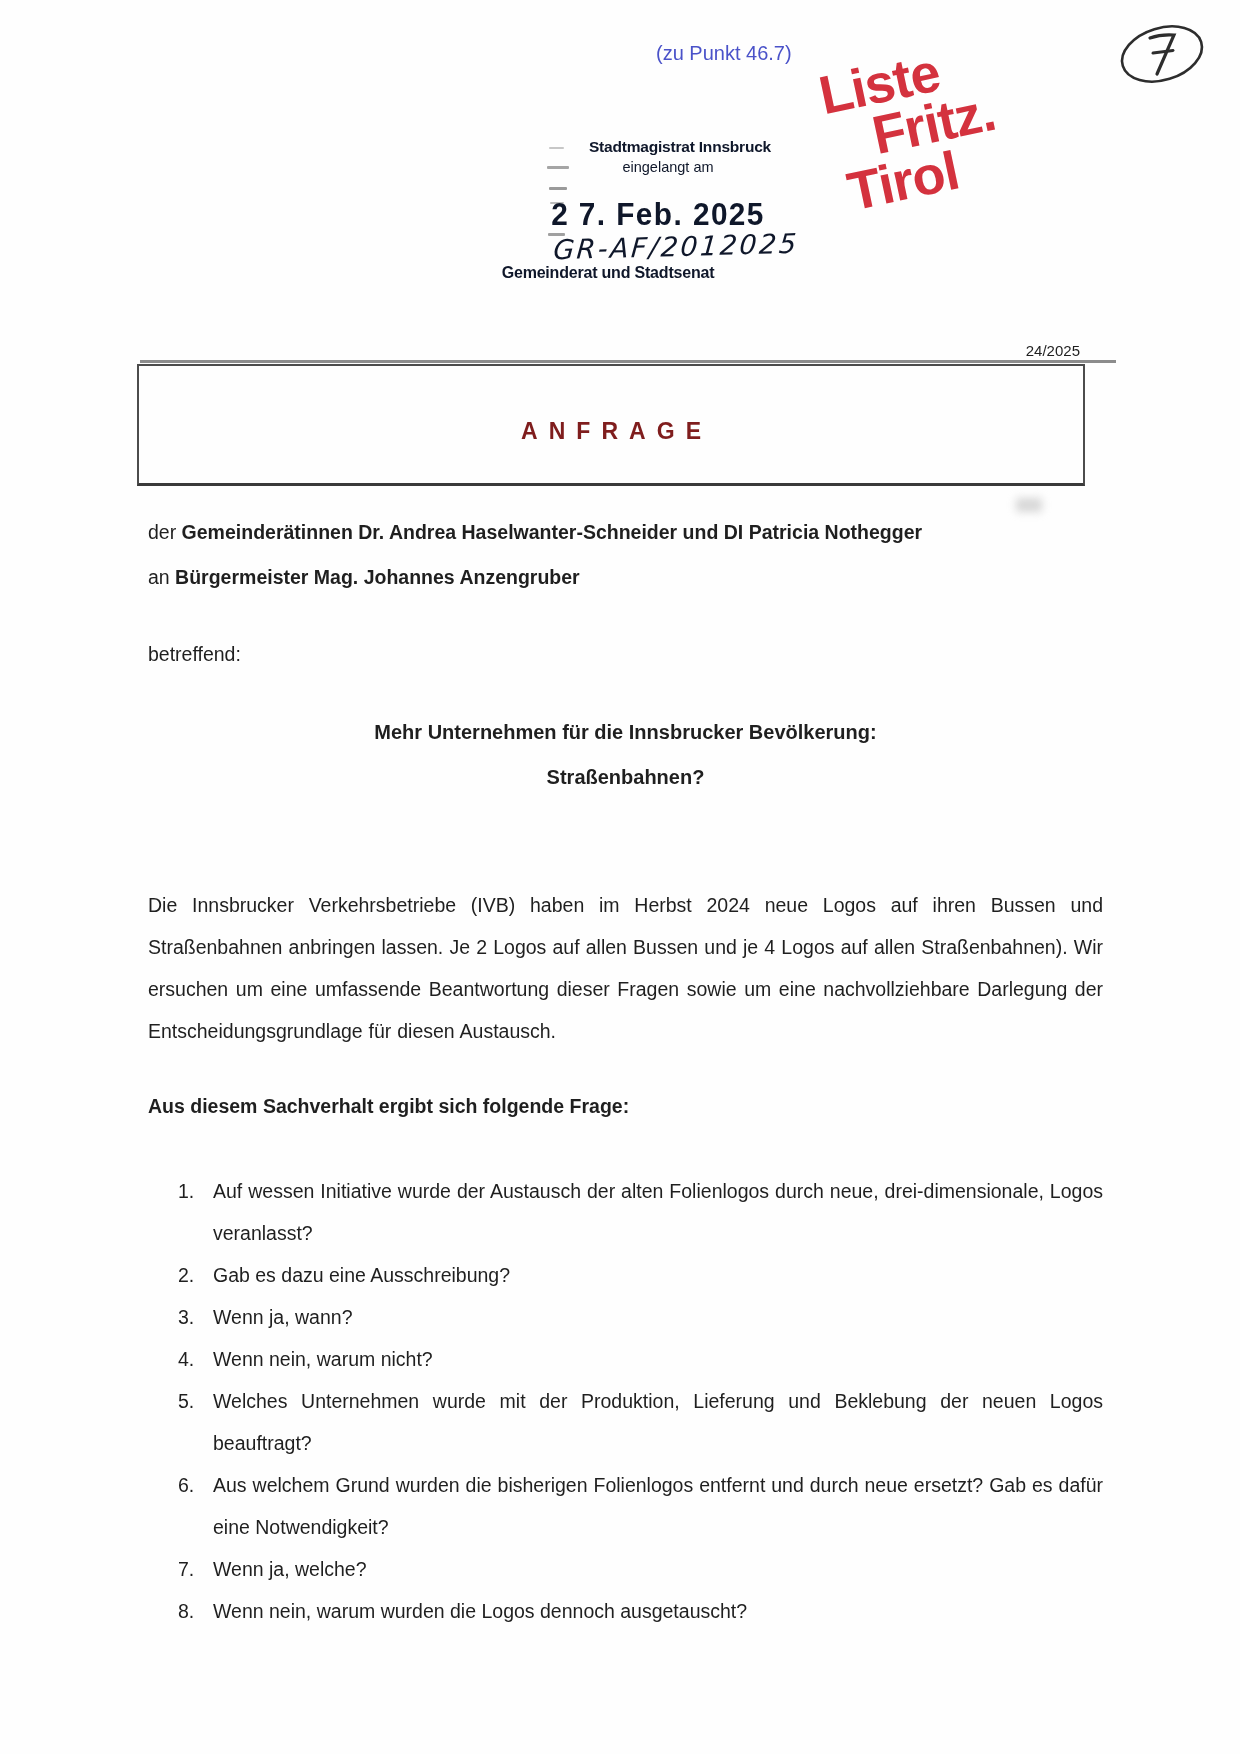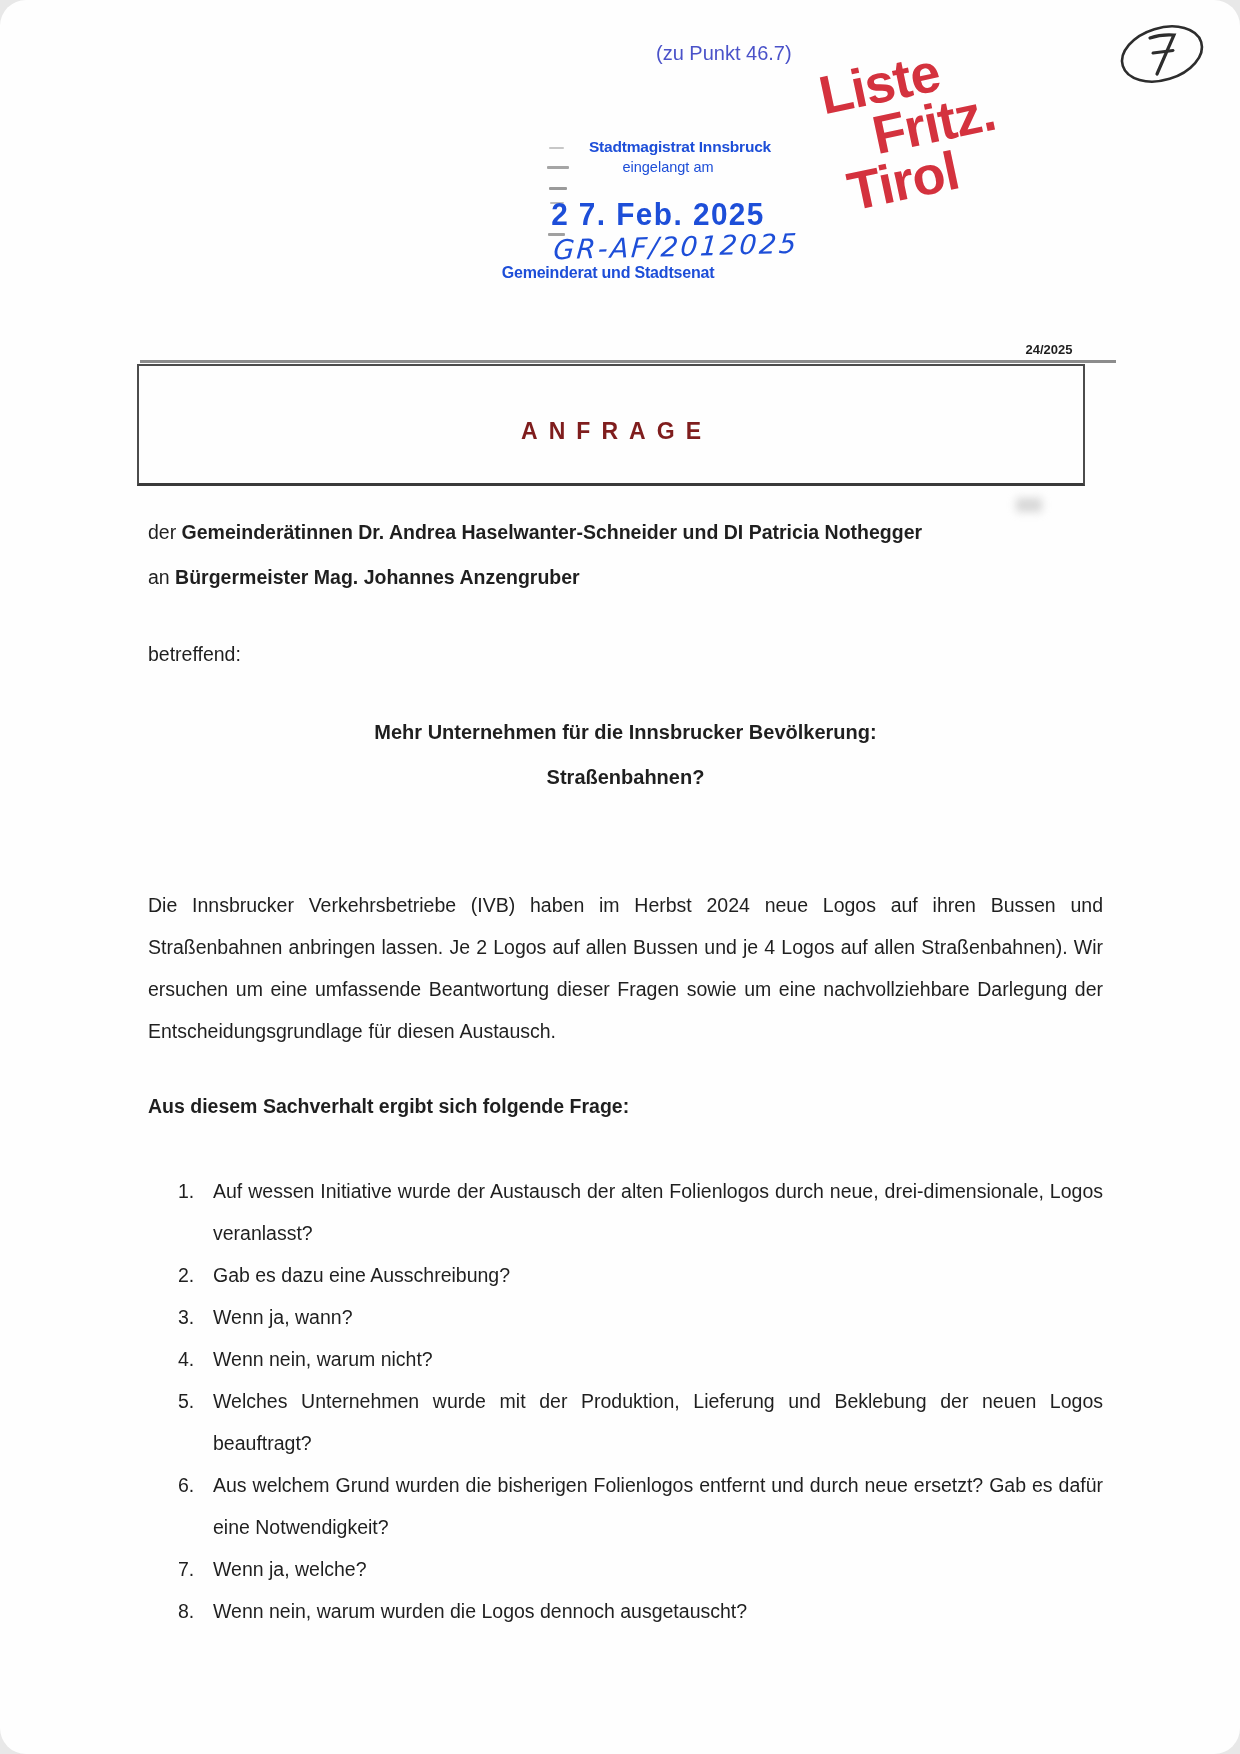--- a/index.html
+++ b/index.html
@@ -4,49 +4,48 @@
 <style>
   html,body{margin:0;padding:0;background:#e8e8e8;}
   .page{
     position:relative;
     width:1240px;height:1754px;
     margin:0 auto;
     background:#fefefe;
     font-family:"Liberation Sans","DejaVu Sans",sans-serif;
     color:#1f1f1f;
     overflow:hidden;
-    border-radius:26px;
   }
   
   .ref-note{
     position:absolute;left:656px;top:42px;
     font-size:20px;color:var(--note-blue,#4a52c9);
   }
   .circled-seven{position:absolute;left:1112px;top:12px;}
   
-  .stamp{position:absolute;left:498px;top:138px;width:320px;color:#1d4ed8;}
+  .stamp{position:absolute;left:498px;top:138px;width:320px;color:#0f172a;}
   .stamp-line1{font-size:15.5px;font-weight:bold;letter-spacing:-.2px;text-align:center;position:relative;left:22px;}
   .stamp-line2{font-size:14.5px;font-weight:normal;text-align:center;position:relative;left:10px;margin-top:3px;}
   .stamp-date{font-size:31px;font-weight:bold;letter-spacing:1.5px;text-align:center;margin-top:22px;transform:scaleX(.96);transform-origin:center;}
   .stamp-hand{font-size:27px;font-style:italic;letter-spacing:2.5px;text-align:center;position:relative;left:18px;margin-top:-2px;transform:rotate(-1.5deg) skewX(-6deg);font-family:"DejaVu Sans",sans-serif;}
   .stamp-line3{font-size:16px;font-weight:bold;text-align:center;position:relative;left:-50px;margin-top:2px;letter-spacing:-.2px;}
   .scan-dash{position:absolute;background:#8f8f8f;border-radius:1px;}
   .smudge{position:absolute;left:1016px;top:498px;width:26px;height:14px;background:#b7b7b7;filter:blur(4px);opacity:.55;}
   
   .logo{
     position:absolute;left:803px;top:74px;
     transform:rotate(-12deg);transform-origin:left top;
     font-weight:bold;line-height:.93;font-size:54px;letter-spacing:-1px;
     color:var(--logo-red,#d4323e);
   }
   .logo-l1{margin-left:12px;}
   .logo-l2{margin-left:56px;}
   .logo-l3{margin-left:20px;}
   
-  .doc-number{position:absolute;left:1018px;top:342px;width:62px;font-size:13px;font-weight:bold;text-align:center;}
+  .doc-number{position:absolute;left:1018px;top:342px;width:62px;font-size:15px;font-weight:normal;text-align:right;}
   .top-rule{position:absolute;left:140px;top:360px;width:976px;height:3px;background:#8c8c8c;}
   .anfrage-box{
     position:absolute;left:137px;top:364px;width:948px;height:122px;
     border:2px solid #4c4c4c;border-bottom-width:3px;border-bottom-color:#3a3a3a;
     box-sizing:border-box;background:#fefefe;
   }
   .anfrage-title{
     margin-top:52px;text-align:center;
     font-size:23px;font-weight:bold;letter-spacing:.48em;text-indent:.48em;
     color:#7f1d1d;

